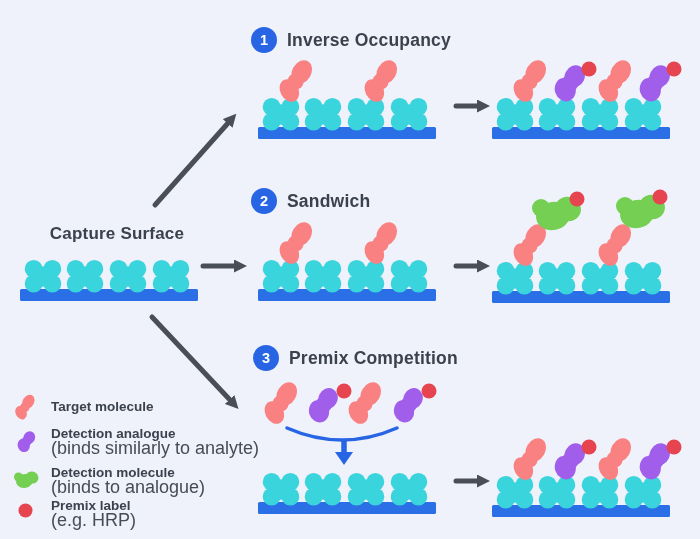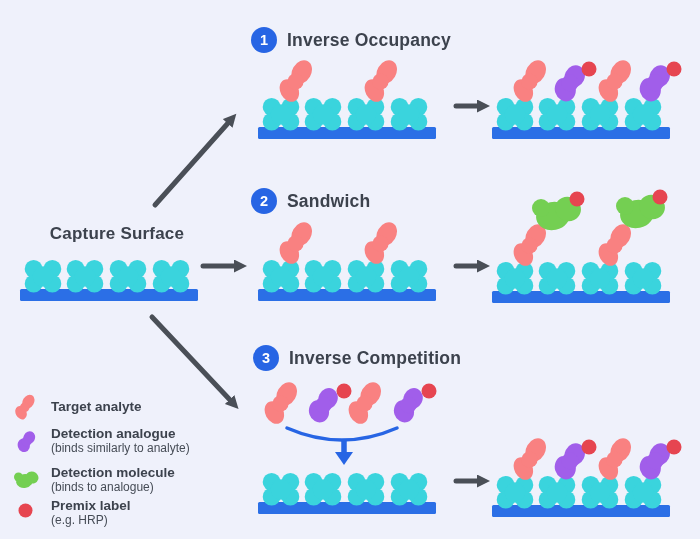--- a/index.html
+++ b/index.html
@@ -22,21 +22,21 @@
   .num-badge{
     width:26px; height:26px; border-radius:50%; background:var(--c-blue);
     color:#fff; font-size:14.5px; font-weight:700; display:flex;
     align-items:center; justify-content:center; flex:0 0 auto;
   }
   .row-title{font-size:17.5px; font-weight:700; color:var(--c-text); letter-spacing:.2px; white-space:nowrap;text-align:right;}
   .legend-item{position:absolute;}
   .li-icon{position:absolute;}
   .li-text{position:absolute; left:51px; top:0;}
   .li-label{font-size:13.5px; font-weight:700; color:var(--c-text); line-height:14px; white-space:nowrap;}
-  .li-sub{font-size:12px; font-weight:400; color:#464C56; line-height:14px; white-space:nowrap;}
+  .li-sub{font-size:18px; font-weight:400; color:#464C56; line-height:14px; white-space:nowrap;}
 </style>
 </head>
 <body>
 
 <div class="canvas">
 
   <svg class="layer" width="700" height="539" viewBox="0 0 700 539">
     <defs>
       <marker id="ah" markerUnits="userSpaceOnUse" markerWidth="15" markerHeight="14" refX="2" refY="6.5" orient="auto">
         <path d="M0 0 L13 6.5 L0 13 Z" fill="var(--c-arrow)"></path>
@@ -141,29 +141,29 @@
   <div class="row-header rh1">
     <div class="num-badge">1</div>
     <div class="row-title">Inverse Occupancy</div>
   </div>
   <div class="row-header rh2">
     <div class="num-badge">2</div>
     <div class="row-title">Sandwich</div>
   </div>
   <div class="row-header rh3">
     <div class="num-badge">3</div>
-    <div class="row-title">Inverse Competition</div>
+    <div class="row-title">Premix Competition</div>
   </div>
 
   <div class="legend-item" style="left:0;top:393px">
     <svg class="li-icon" style="left:13px;top:1px" width="24" height="26" viewBox="0 0 40 46">
         <use href="#mol-analyte"></use>
       </svg>
     <div class="li-text" style="top:7px">
-      <div class="li-label">Target analyte</div>
+      <div class="li-label">Target molecule</div>
     </div>
   </div>
 
   <div class="legend-item" style="left:0;top:427px">
     <svg class="li-icon" style="left:16px;top:3px" width="21" height="23" viewBox="0 0 38 42">
         <use href="#mol-analogue"></use>
       </svg>
     <div class="li-text" style="top:0">
       <div class="li-label">Detection analogue</div>
       <div class="li-sub">(binds similarly to analyte)</div>

